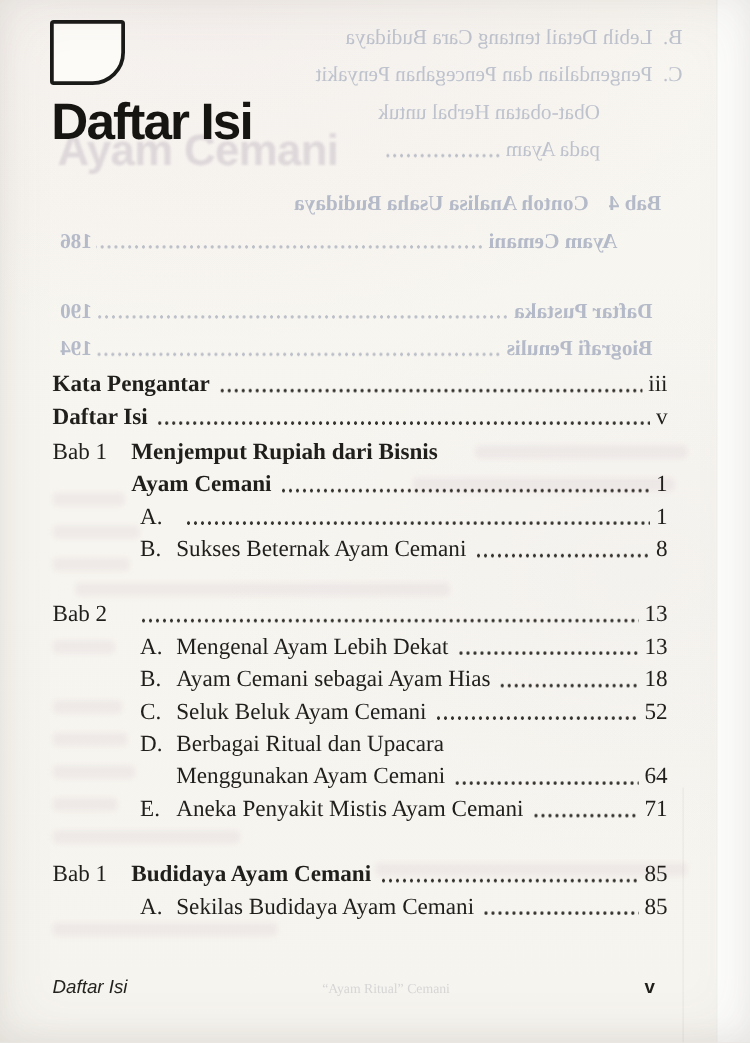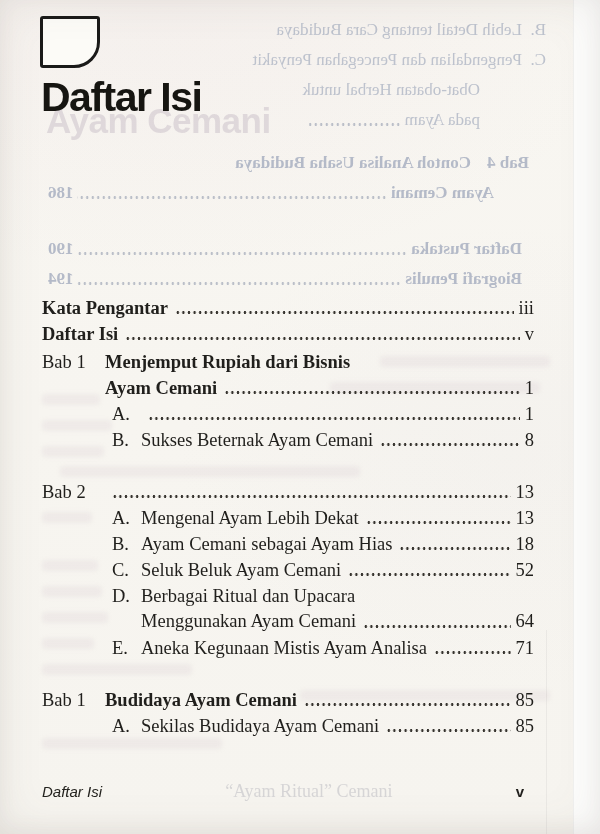--- a/index.html
+++ b/index.html
@@ -71,21 +71,21 @@
   .dots{flex:1;align-self:stretch;margin:0 3px 0 7px;
     background:radial-gradient(circle, #36332e 1.15px, rgba(0,0,0,0) 1.5px) repeat-x;
     background-size:5.6px 3px;background-position:0 calc(100% - 6px);}
   .pg{flex:none;padding-left:2px;}
   .group1{margin-top:2px;}
   .group{margin-top:26px;}
 
   
   .footer{position:absolute;left:42px;right:64px;top:781px;z-index:2;display:flex;align-items:baseline;}
   .f-left{font-family:"Liberation Sans",sans-serif;font-style:italic;font-size:15px;color:#24231f;}
-  .f-ghost{flex:1;text-align:center;font-size:18px;color:rgba(168,168,178,0.40);filter:blur(0.6px);}
+  .f-ghost{flex:1;text-align:center;font-size:11px;color:rgba(168,168,178,0.40);filter:blur(0.6px);}
   .f-page{font-family:"Liberation Sans",sans-serif;font-weight:bold;font-size:15px;padding-right:12px;}
 
   
   .watermark{position:absolute;right:4px;bottom:10px;width:225px;height:17px;
     transform:rotate(-90deg);transform-origin:100% 100%;z-index:7;
     display:flex;align-items:center;gap:6px;
     font-family:"Liberation Sans",sans-serif;font-size:10px;color:#9ba2a9;}
 </style>
 </head>
 <body>
@@ -217,21 +217,21 @@
         <span class="letter">D.</span>
         <span>Berbagai Ritual dan Upacara</span>
       </div>
       <div class="row cont-item">
         <span>Menggunakan Ayam Cemani</span>
         <span class="dots"></span>
         <span class="pg">64</span>
       </div>
       <div class="row sub">
         <span class="letter">E.</span>
-        <span>Aneka Kegunaan Mistis Ayam Analisa</span>
+        <span>Aneka Penyakit Mistis Ayam Cemani</span>
         <span class="dots"></span>
         <span class="pg">71</span>
       </div>
     </div>
 
     <div class="group">
       <div class="row">
         <span class="bab-label">Bab 1</span>
         <span class="bab-title">Budidaya Ayam Cemani</span>
         <span class="dots"></span>

